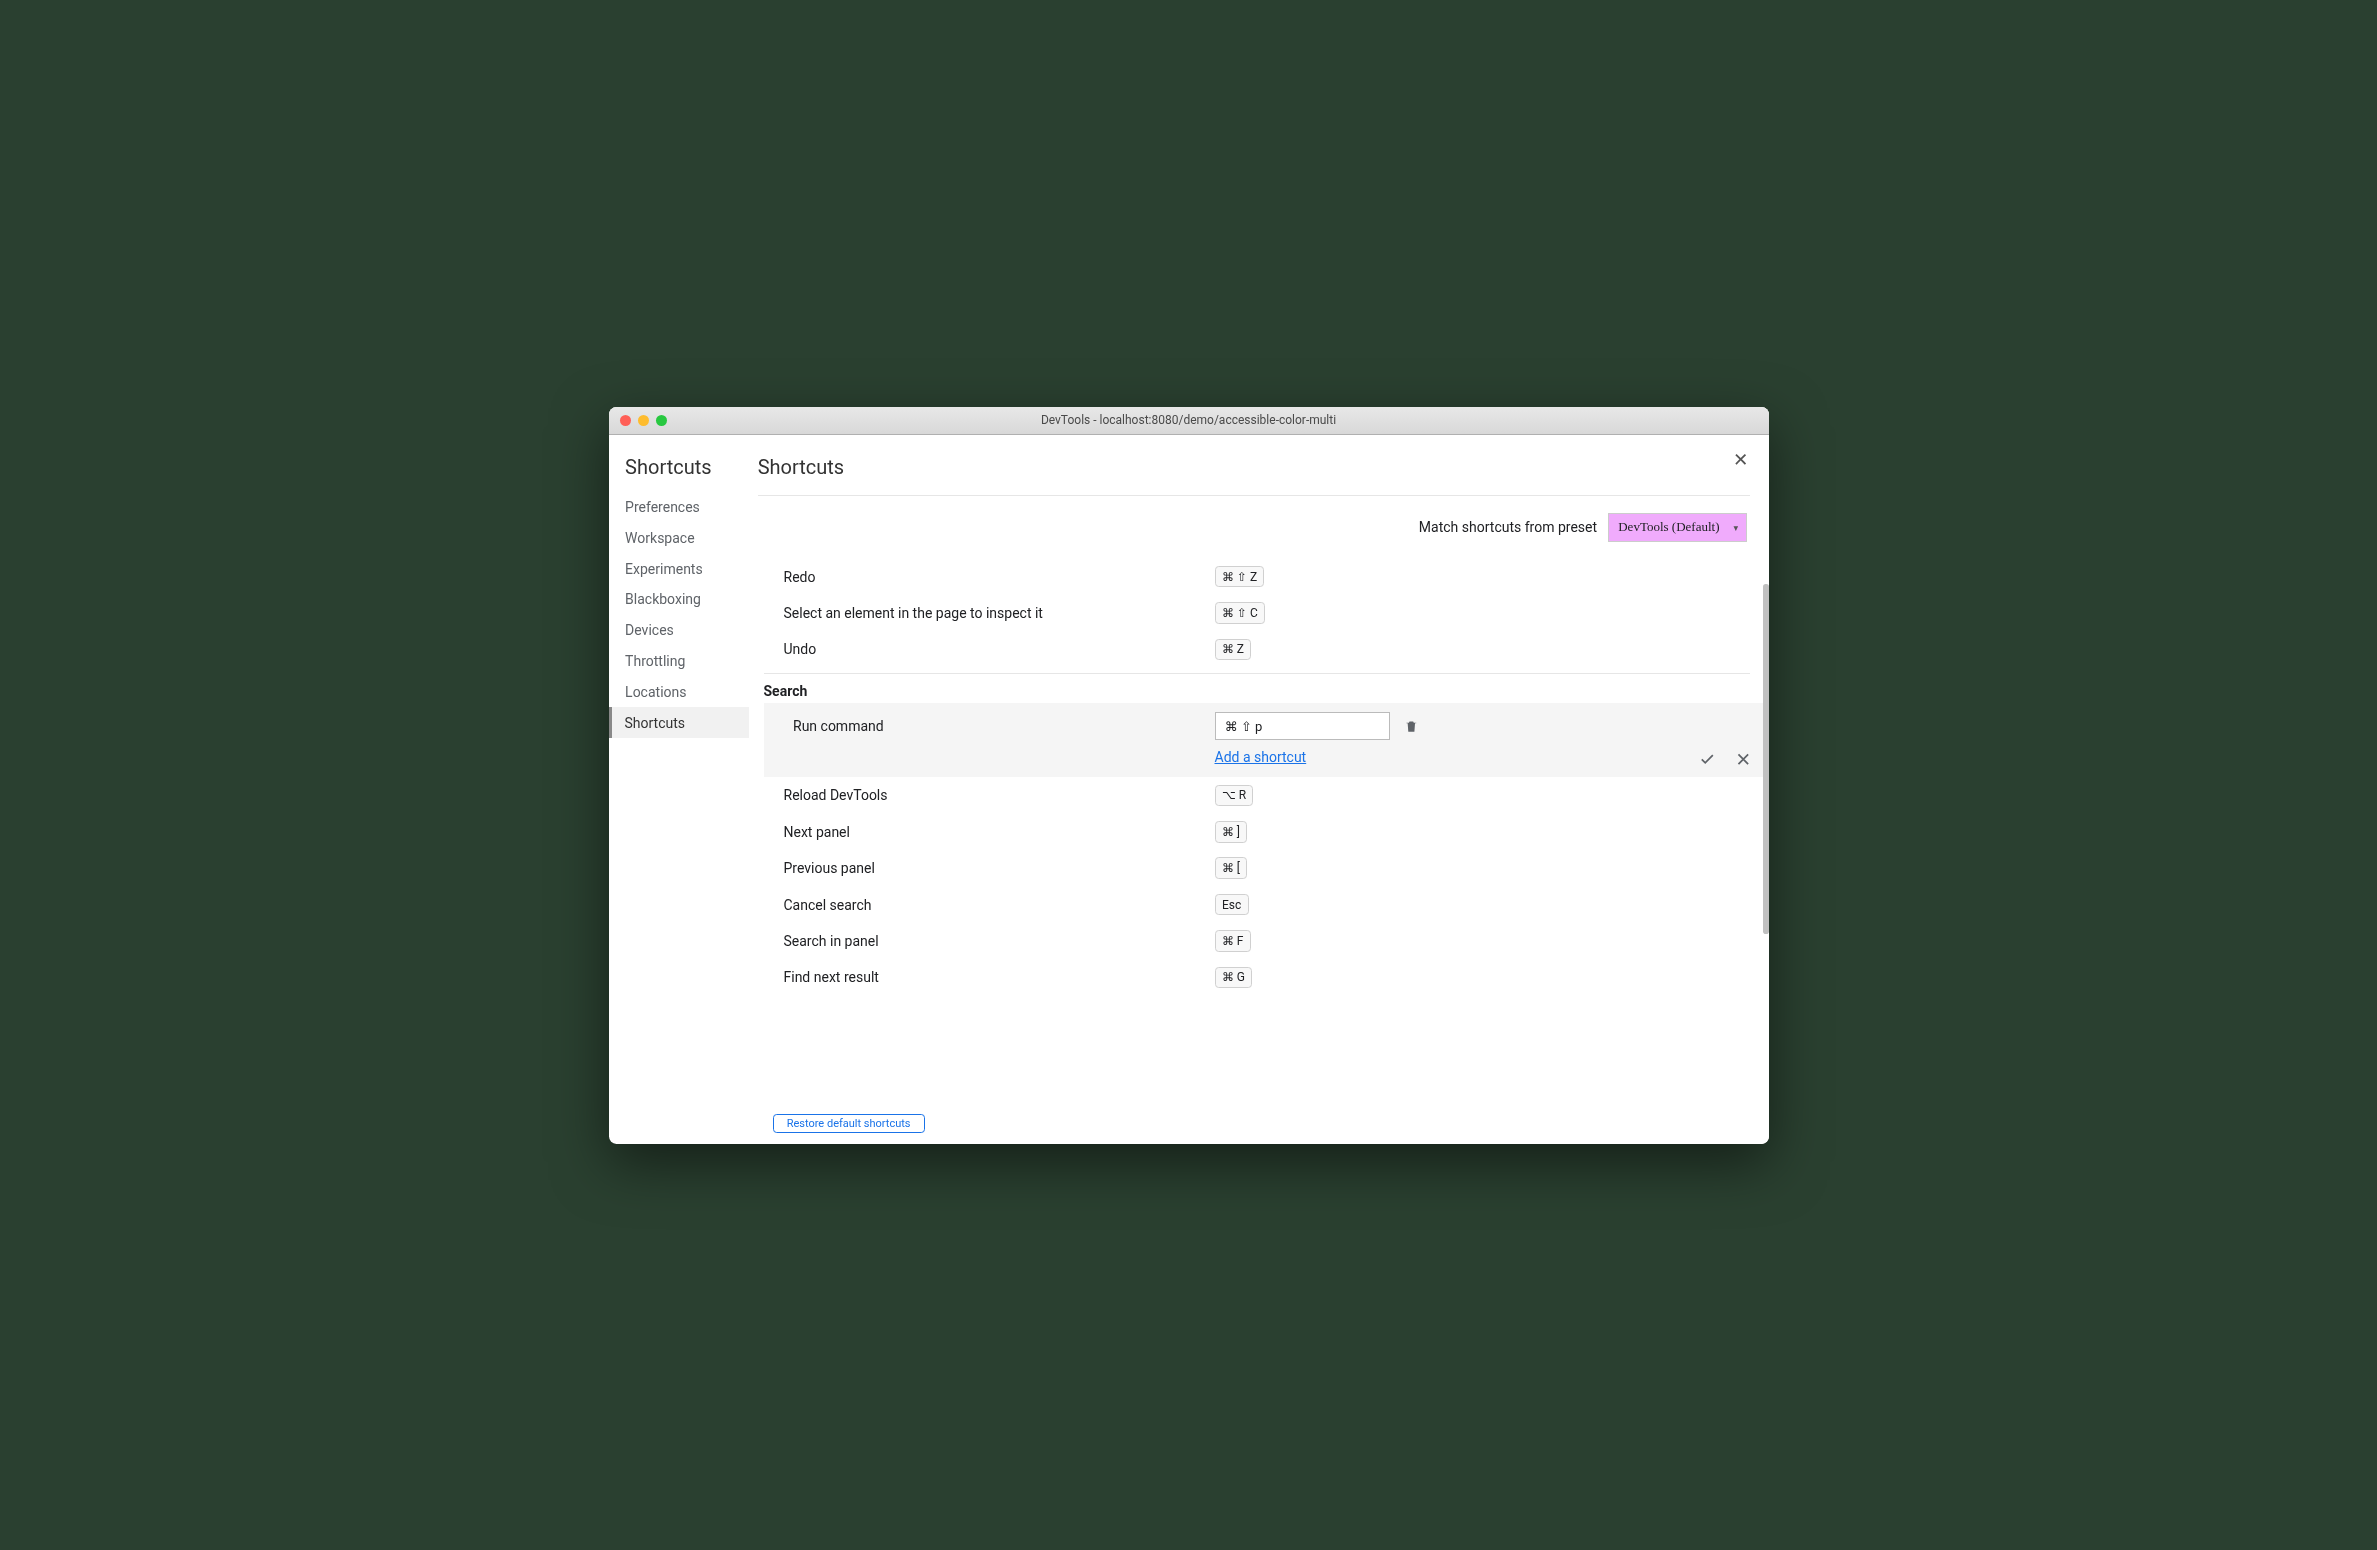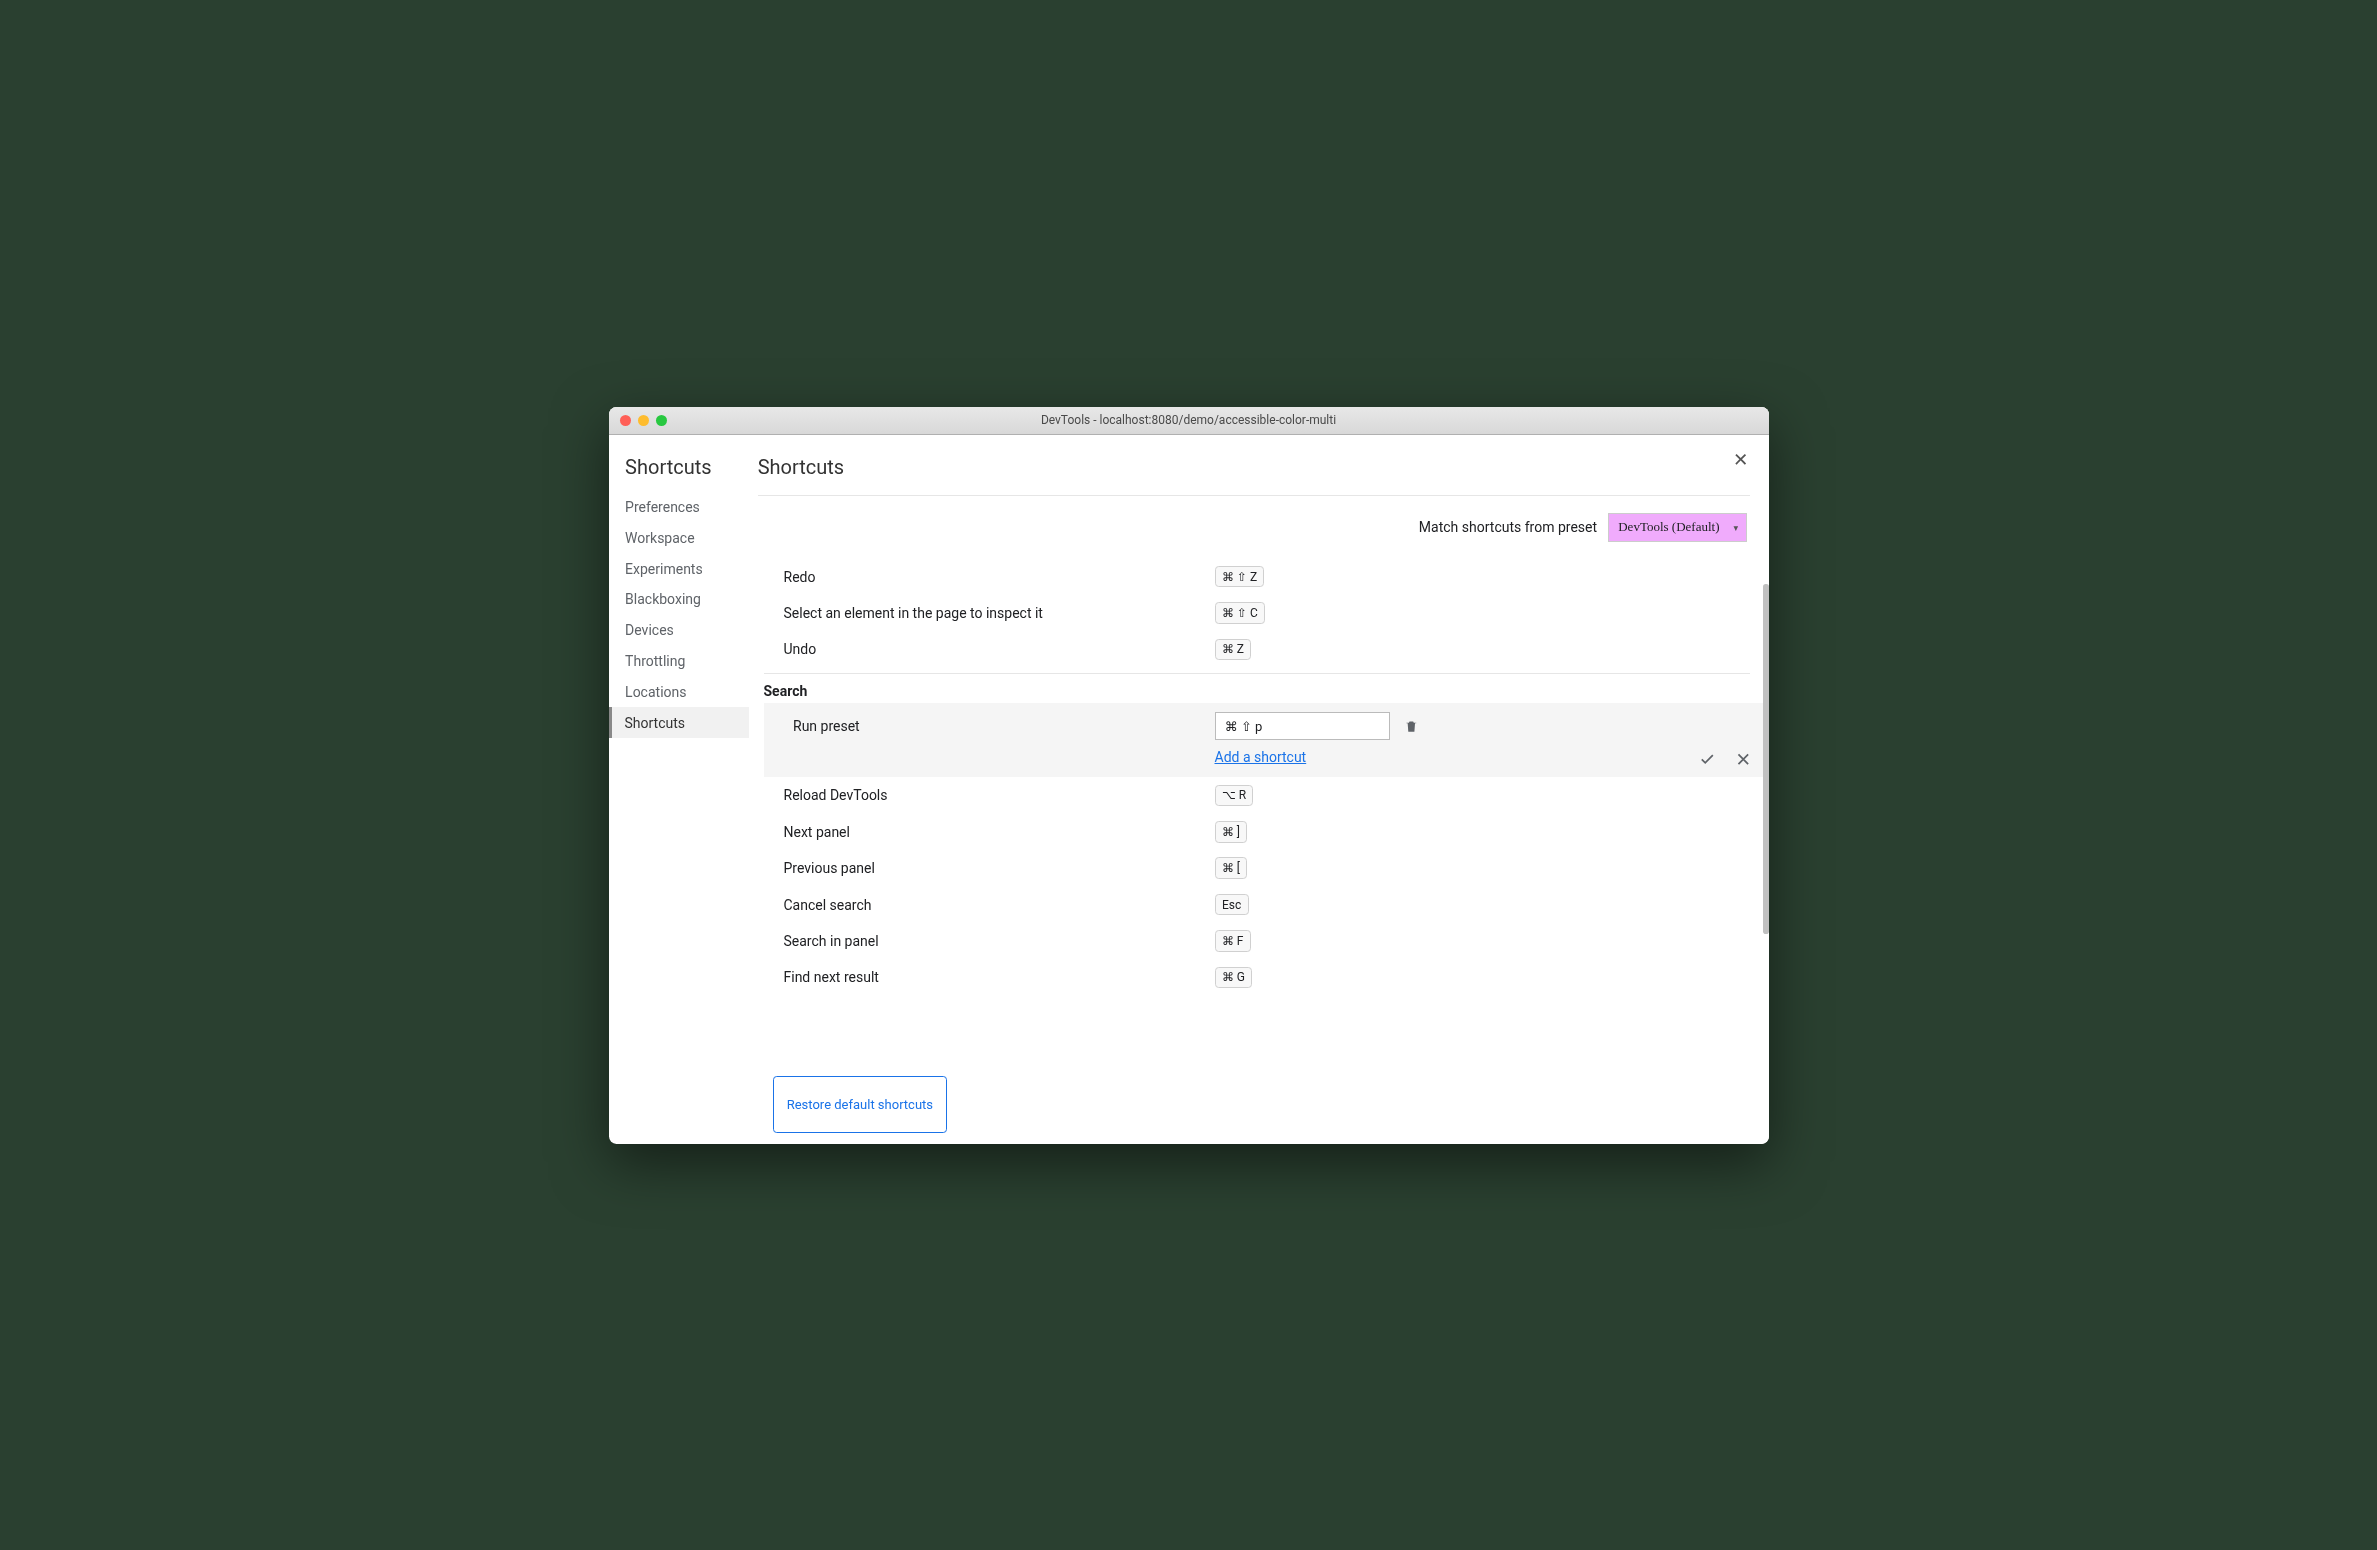--- a/index.html
+++ b/index.html
@@ -252,22 +252,22 @@
       bottom: 0;
       background: #fff;
       padding: 7.4px 0 11px 0;
       border-top: 0.9px solid transparent;
     }
     .restore-btn {
       border: 0.9px solid #1a73e8;
       color: #1a73e8;
       background: #fff;
       border-radius: 3.7px;
-      padding: 20px 13px;
-      font-size: 13px;
+      padding: 2px 13px;
+      font-size: 11px;
       cursor: pointer;
       font-family: inherit;
     }
     .find-prev-partial {
       display: flex;
       align-items: center;
       padding: 7.4px 0 0 0;
       height: 22px;
       overflow: hidden;
     }
@@ -342,21 +342,21 @@
           <div class="shortcut-label">Undo</div>
           <div class="shortcut-keys">
             <span class="key">⌘ Z</span>
           </div>
         </div>
 
         <div class="section-header">Search</div>
 
         <div class="edit-row">
           <div class="edit-row-top">
-            <div class="edit-label">Run preset</div>
+            <div class="edit-label">Run command</div>
             <input class="edit-input" type="text" value="⌘ ⇧ p" style="">
             <span class="trash-icon">
               <svg viewBox="0 0 24 24">
                   <path fill="currentColor" d="M6 7h12l-1 14H7L6 7zm3-3h6l1 2H8l1-2zM4 6h16v1H4V6z"></path>
                 </svg>
             </span>
           </div>
           <div class="add-link">Add a shortcut</div>
           <div class="edit-actions">
             <span class="action-icon">

